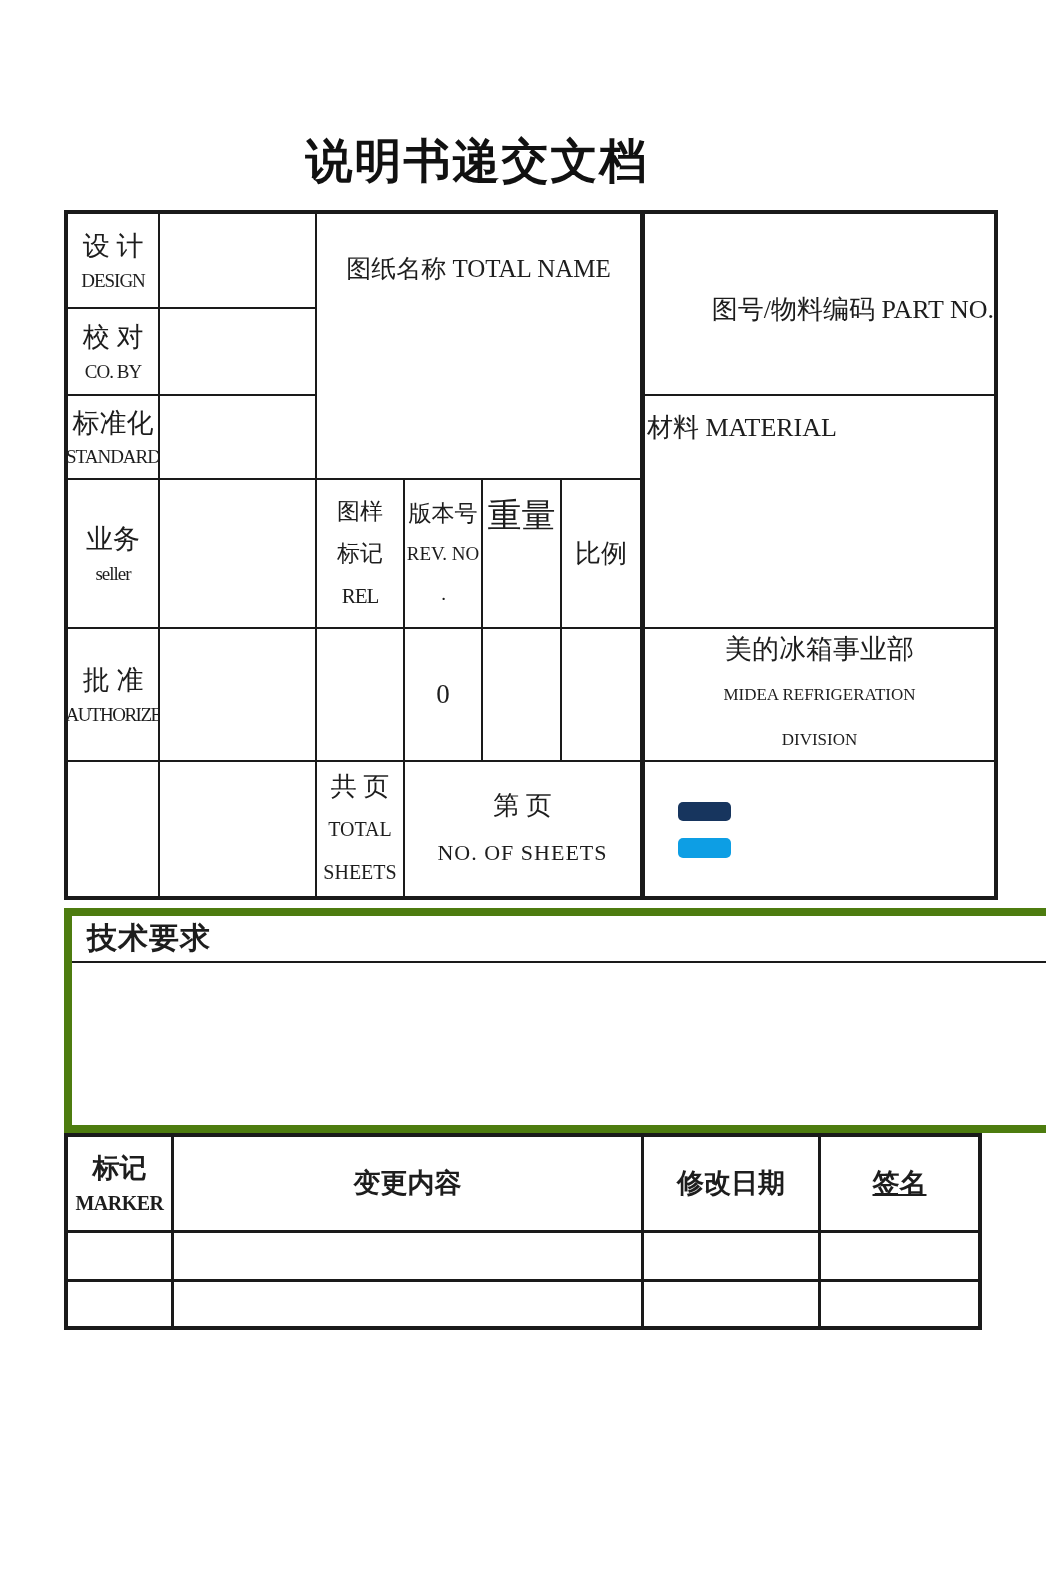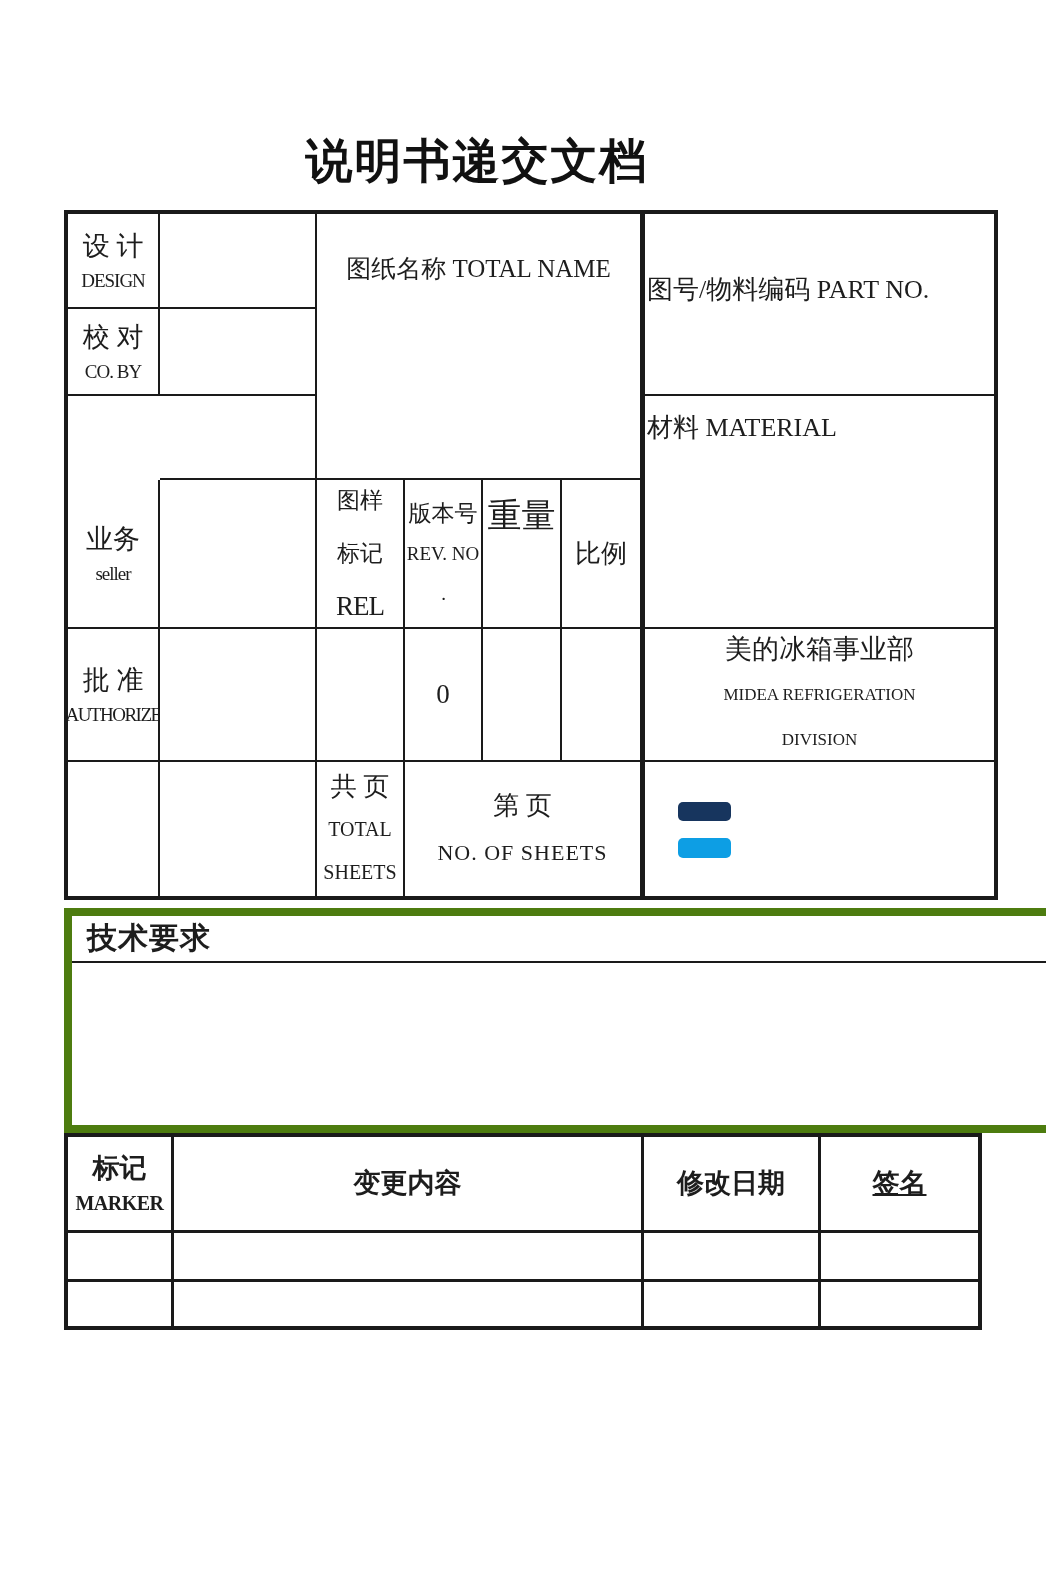--- a/index.html
+++ b/index.html
@@ -45,23 +45,23 @@
   }
   .mc.noR { border-right:none; }
   .mc.noB { border-bottom:none; }
   .mc.thickL { border-left:3px solid #1a1a1a; }
   .cn { font-size:27px; white-space:nowrap; }
   .cn-sm { font-size:23px; white-space:nowrap; }
   .lat { font-size:19px; letter-spacing:-1px; white-space:nowrap; }
   .top-align { justify-content:flex-start; }
   .left-align { align-items:flex-start; text-align:left; }
   .partname-cell { padding-top:36px; font-size:25px; }
-  .partno-cell  { padding-left:2px; padding-top:56px; font-size:26px; }
+  .partno-cell  { padding-left:2px; padding-top:76px; font-size:26px;align-items:flex-end; }
   .material-cell{ padding-left:2px; padding-top:12px; font-size:26px; }
-  .rel-cell  { line-height:42px;justify-content:space-between; }
+  .rel-cell  { line-height:42px; }
   .rev-cell  { line-height:40px; }
   .weight-cell { padding-top:10px; }
   .zero-cell { font-size:27px; }
   .division-cell { line-height:45px; }
   .division-cell .lat { font-size:17px; letter-spacing:0; }
   .sheets-cell { line-height:43px; }
   .sheets-cell .lat { font-size:20px; letter-spacing:0; }
   .noof-cell { line-height:47px; }
   .noof-cell .lat { font-size:22px; letter-spacing:1px; }
   .logo-cell { position:relative; }
@@ -130,36 +130,40 @@
     <div class="mc noR thickL partno-cell top-align left-align" style="grid-area:1/7/3/8">
       <span>图号/物料编码 PART NO.</span>
     </div>
 
     <div class="mc" style="grid-area:2/1/3/2">
       <span class="cn">校 对</span>
       <span class="lat">CO. BY</span>
     </div>
     <div class="mc" style="grid-area:2/2/3/3"></div>
 
+    <div class="mc" style="grid-area:3/1/4/2">
+      <span class="cn">标准化</span>
+      <span class="lat">STANDARD</span>
+    </div>
     <div class="mc" style="grid-area:3/2/4/3"></div>
 
     <div class="mc noR thickL material-cell top-align left-align" style="grid-area:3/7/5/8">
       <span>材料 MATERIAL</span>
     </div>
 
     <div class="mc" style="grid-area:4/1/5/2">
       <span class="cn">业务</span>
       <span class="lat">seller</span>
     </div>
     <div class="mc" style="grid-area:4/2/5/3"></div>
 
     <div class="mc rel-cell" style="grid-area:4/3/5/4">
       <span class="cn-sm">图样</span>
       <span class="cn-sm">标记</span>
-      <span class="lat" style="font-size:27px">REL</span>
+      <span class="lat" style="font-size:21px">REL</span>
     </div>
 
     <div class="mc rev-cell" style="grid-area:4/4/5/5">
       <span class="cn-sm">版本号</span>
       <span class="lat" style="letter-spacing:0">REV. NO</span>
       <span class="lat">.</span>
     </div>
 
     <div class="mc weight-cell top-align" style="grid-area:4/5/5/6">
       <span class="cn" style="font-size:34px">重量</span>

